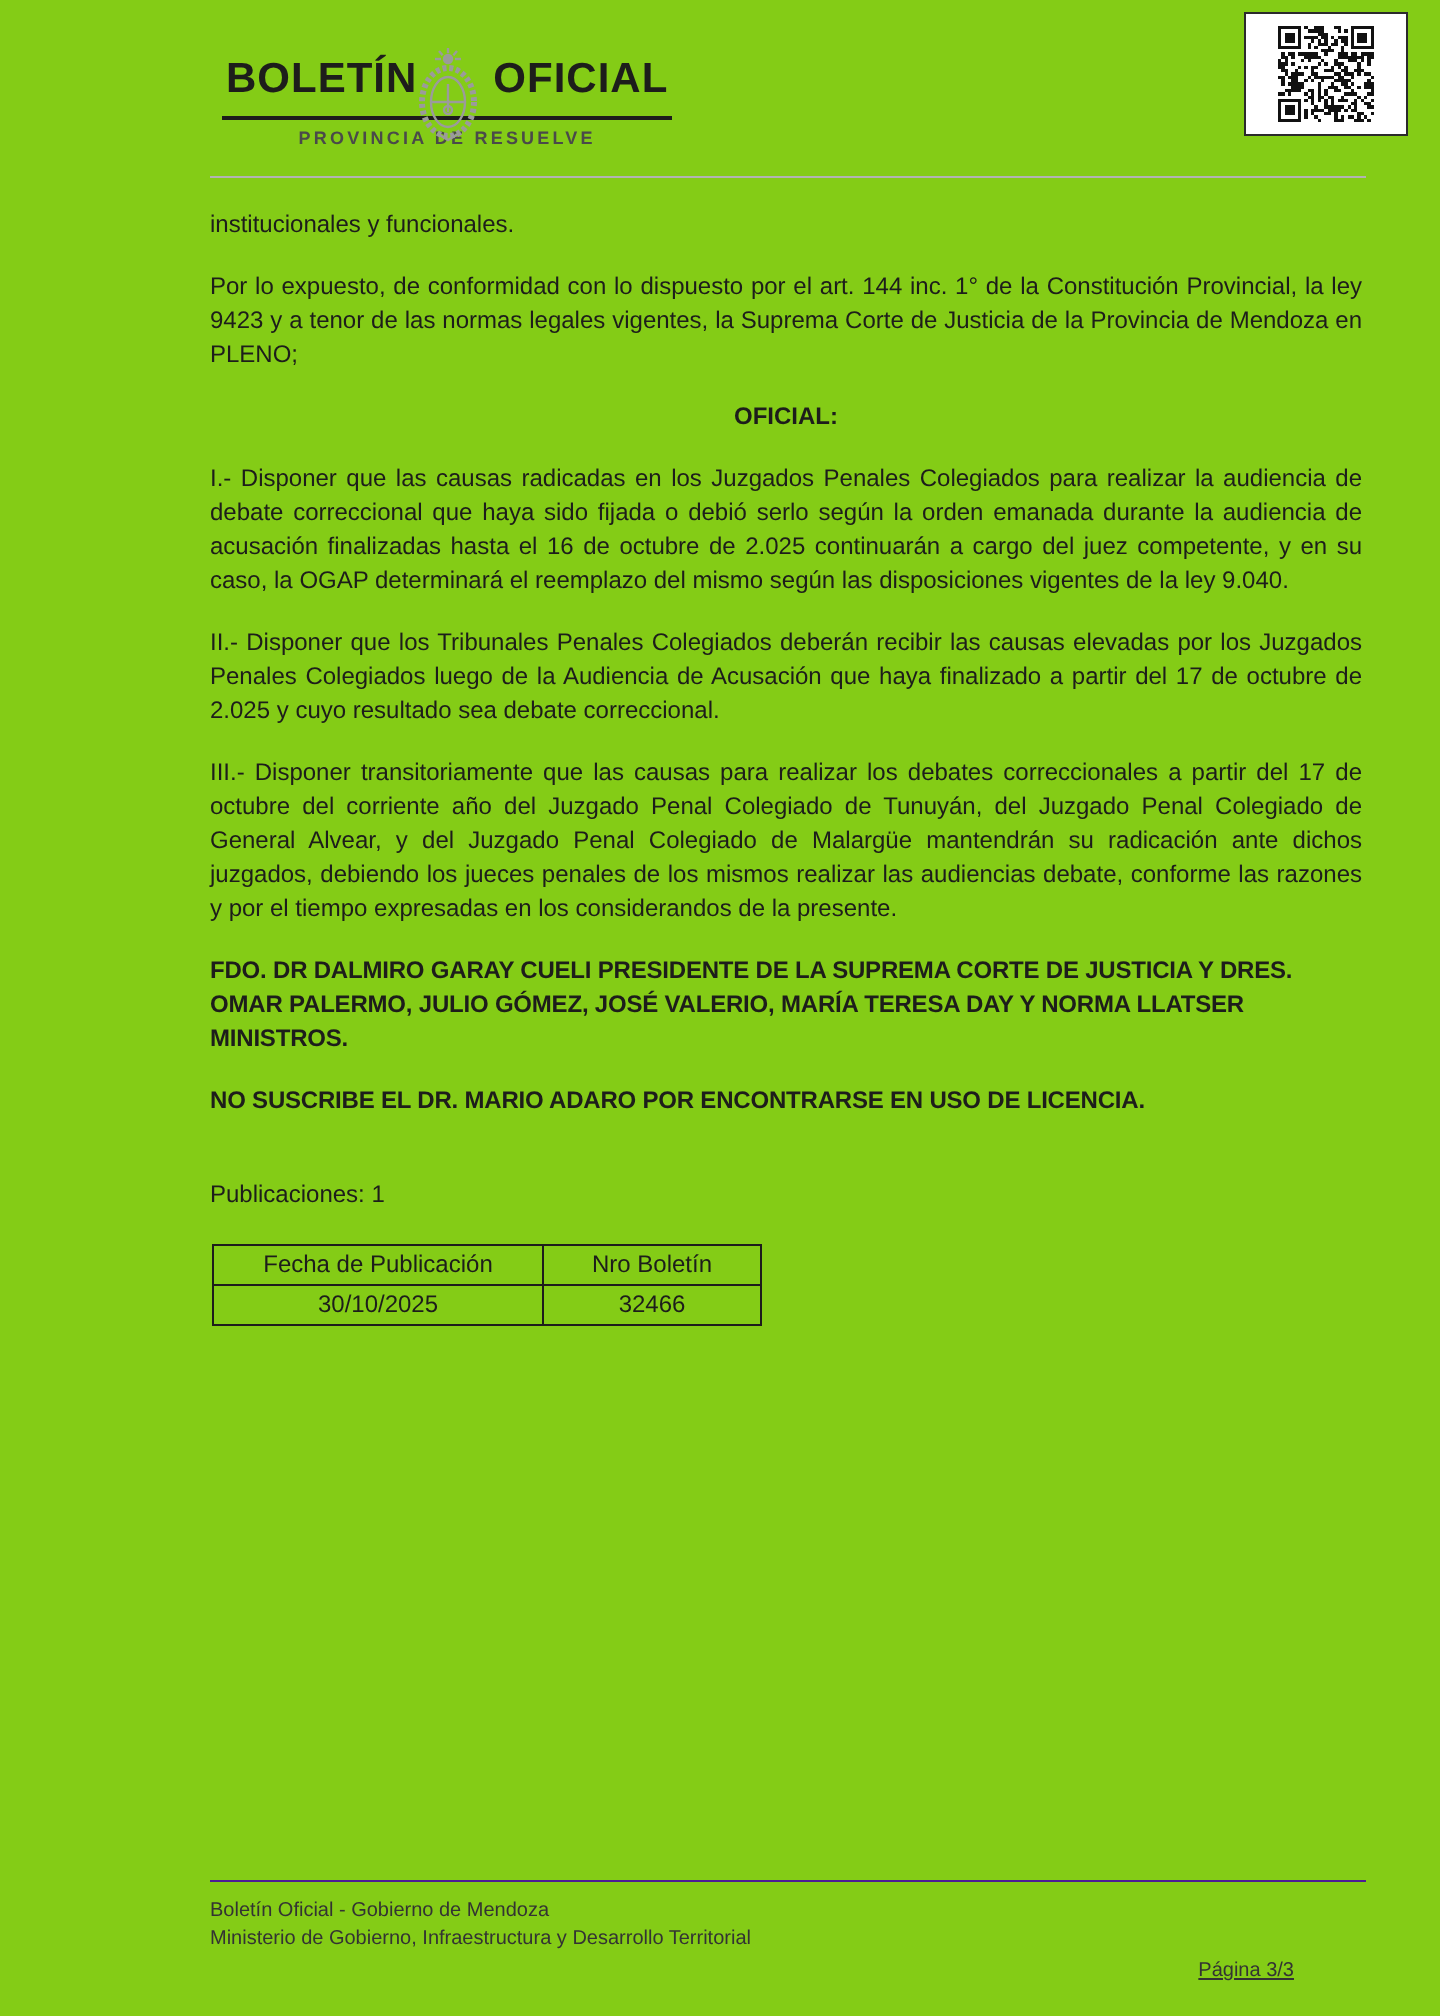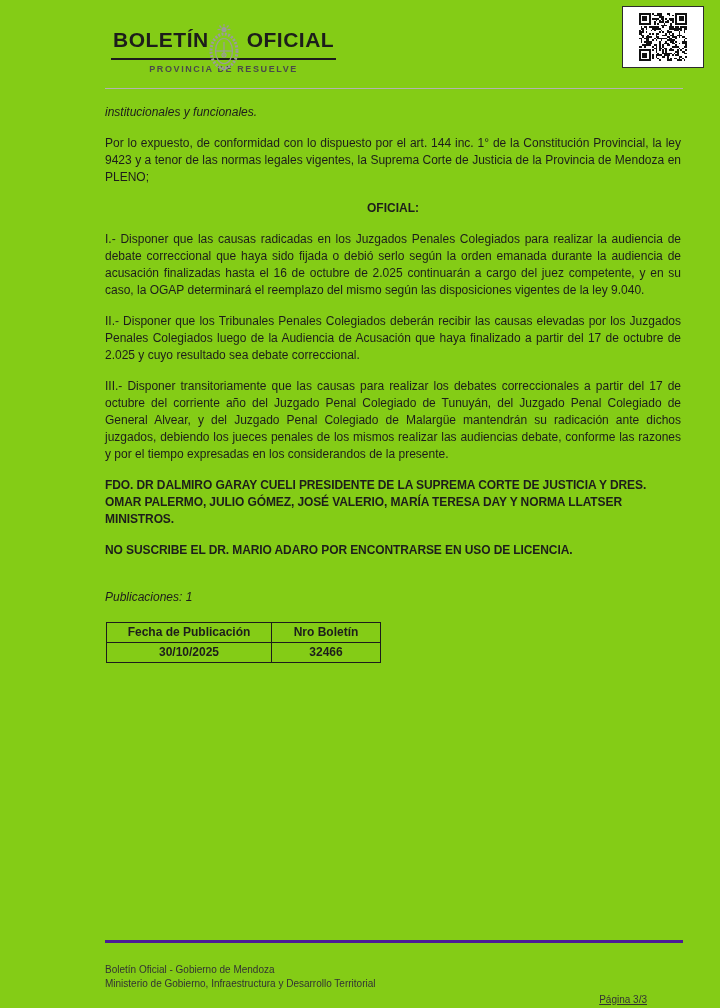--- a/index.html
+++ b/index.html
@@ -36,38 +36,38 @@
     position:absolute;top:88px;left:105px;width:578px;height:0;
     border-top:1px solid #b3b3b3;
   }
   
   .content{
     position:absolute;top:89px;left:105px;width:576px;
     padding-top:15px;
     font-size:12px;line-height:17px;
   }
   .content p{margin:0 0 14px 0;text-align:justify;}
-  .content p.single{text-align:left;font-style:italic;}
+  .content p.single{text-align:left;}
   .resuelve{font-weight:bold;text-align:center !important;margin:14px 0 14px 0;}
   .bold-par{font-weight:bold;text-align:left !important;letter-spacing:-0.1px;}
   .no-suscribe{margin-bottom:30px !important;}
   .pubs{margin-bottom:16px !important;}
   
   table.pubtable{border-collapse:collapse;margin-left:1px;}
   table.pubtable th,table.pubtable td{
     border:1.5px solid #1d1d1b;
-    font-size:12px;font-weight:bold;
+    font-size:12px;font-weight:normal;
     text-align:center;padding:1px 8px;height:17px;
   }
   table.pubtable th:first-child,table.pubtable td:first-child{width:148px;}
   table.pubtable th:last-child,table.pubtable td:last-child{width:92px;}
   
   .footer{
     position:absolute;top:940px;left:105px;width:578px;
-    border-top:3px solid #4c1d95;padding-top:20px;
+    border-top:1px solid #4c1d95;padding-top:8px;
     font-size:10px;line-height:13.5px;color:#333;
   }
   .footer .pagenum{text-align:right;padding-right:36px;margin-top:3px;color:#333;text-decoration:underline;}
 </style>
 </head>
 <body>
 
 <div class="page">
 
   <div class="header">

